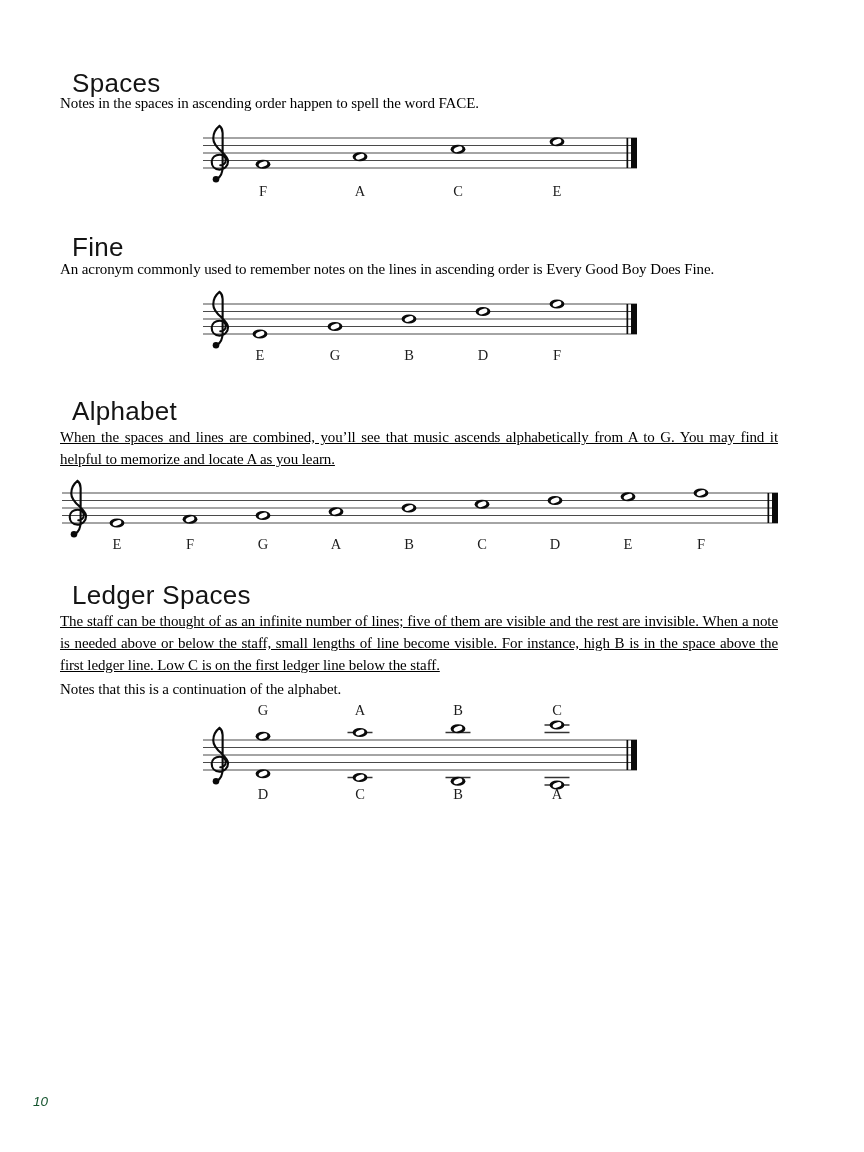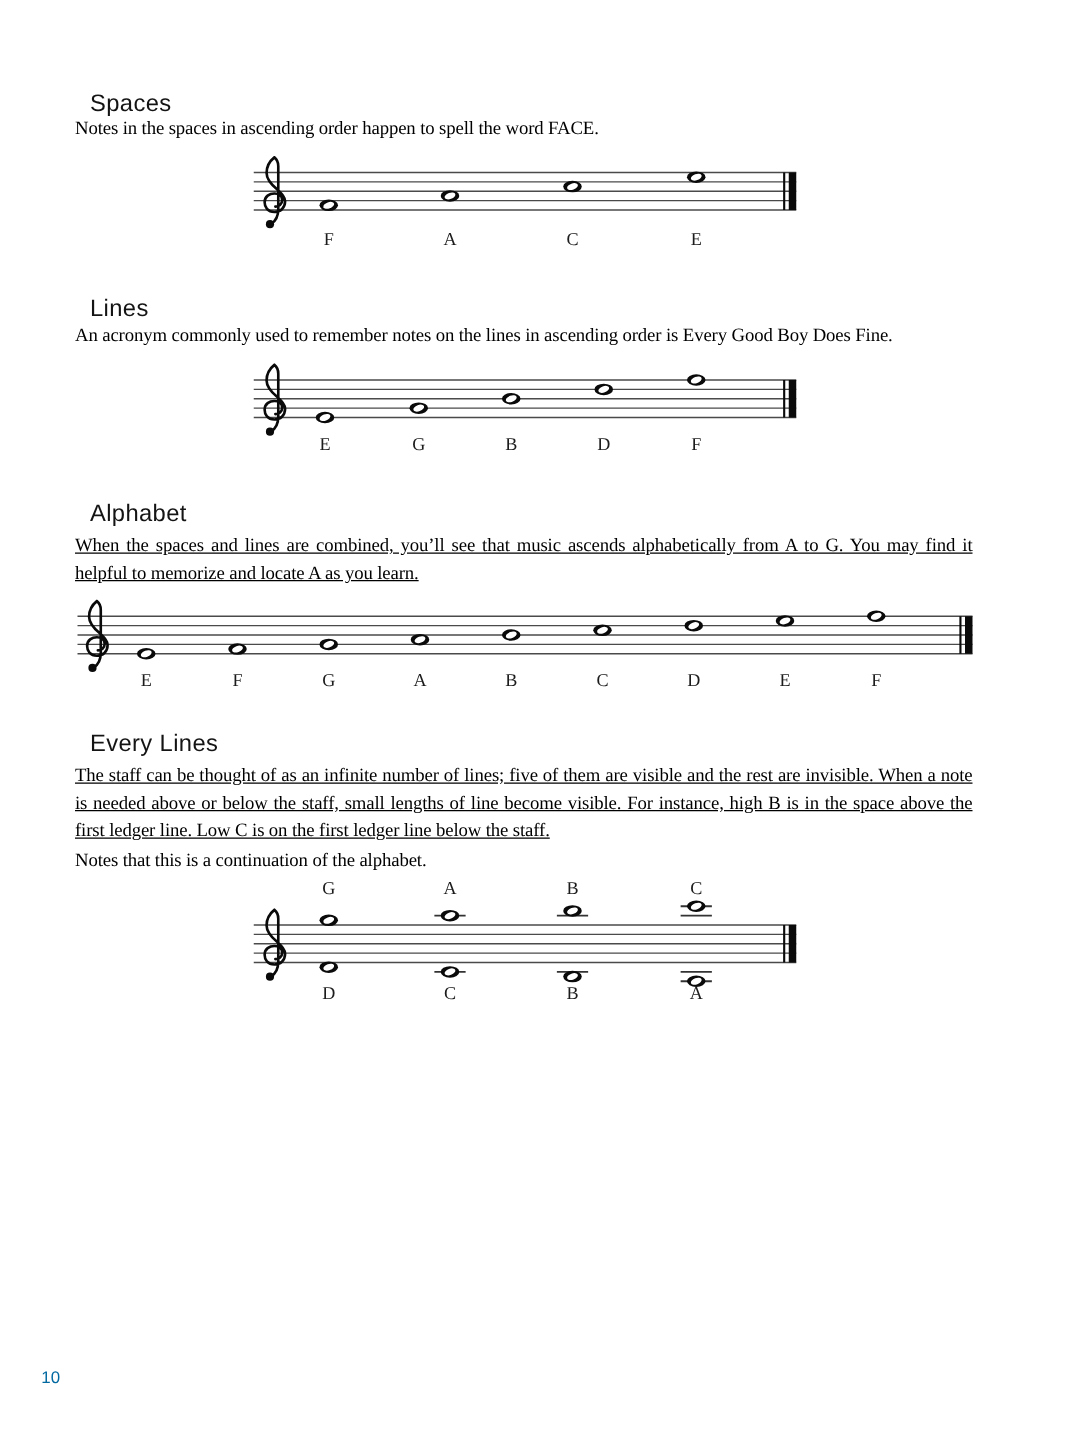--- a/index.html
+++ b/index.html
@@ -7,35 +7,35 @@
     position:relative;
     width:864px;height:1152px;
     background:#ffffff;
     font-family:"Liberation Serif",serif;
     color:#1c1c1c;
     overflow:hidden;
   }
   h2{
     position:absolute;left:72px;margin:0;
     font-family:"Liberation Sans",sans-serif;
-    font-weight:400;font-size:19px;line-height:23px;
+    font-weight:400;font-size:26px;line-height:23px;
     letter-spacing:.3px;color:#141414;
   }
   p{
     position:absolute;left:60px;margin:0;
     font-size:15px;line-height:22px;letter-spacing:-0.1px;color:#000000;
   }
   .pw{width:718px;text-decoration:underline;}
   .just{text-align:justify;}
   .nowrap{white-space:nowrap;}
   svg.staff{position:absolute;display:block;}
   .pagenum{
     position:absolute;left:33px;top:1094px;
     font-family:"Liberation Sans",sans-serif;
-    font-size:13.5px;color:#0369a1;
+    font-size:13.5px;color:#14532d;font-style:italic;
   }
 </style>
 </head>
 <body>
 
 <div class="page">
 
   <section>
     <h2 style="top:72px">Spaces</h2>
     <p class="nowrap" style="top:92px">Notes in the spaces in ascending order happen to spell the word FACE.</p>
@@ -68,21 +68,21 @@
         <text x="258" y="78" text-anchor="middle" font-family="&quot;Liberation Serif&quot;, serif" font-size="14.5" fill="#1c1c1c">C</text>
         <g>
           <ellipse cx="357" cy="23.75" rx="7.4" ry="4.6" fill="#0a0a0a"></ellipse>
           <ellipse cx="357" cy="23.75" rx="4.5" ry="2.5" fill="#ffffff" transform="rotate(-20 357 23.75)"></ellipse>
         </g>
         <text x="357" y="78" text-anchor="middle" font-family="&quot;Liberation Serif&quot;, serif" font-size="14.5" fill="#1c1c1c">E</text>
       </svg>
   </section>
 
   <section>
-    <h2 style="top:236px">Lines</h2>
+    <h2 style="top:236px">Fine</h2>
     <p class="nowrap" style="top:258px">An acronym commonly used to remember notes on the lines in ascending order is Every Good Boy Does Fine.</p>
     <svg class="staff" style="left:200px;top:284px" width="442" height="92" viewBox="0 0 442 92">
         <line x1="3" x2="437" y1="20" y2="20" stroke="#4a4a4a" stroke-width="1.1"></line>
         <line x1="3" x2="437" y1="27.5" y2="27.5" stroke="#4a4a4a" stroke-width="1.1"></line>
         <line x1="3" x2="437" y1="35" y2="35" stroke="#4a4a4a" stroke-width="1.1"></line>
         <line x1="3" x2="437" y1="42.5" y2="42.5" stroke="#4a4a4a" stroke-width="1.1"></line>
         <line x1="3" x2="437" y1="50" y2="50" stroke="#4a4a4a" stroke-width="1.1"></line>
         <rect x="426.5" y="20" width="1.7" height="30" fill="#0a0a0a"></rect>
         <rect x="431" y="20" width="6" height="30" fill="#0a0a0a"></rect>
         <g transform="translate(0 4) scale(0.78)">
@@ -174,21 +174,21 @@
         <text x="570" y="76" text-anchor="middle" font-family="&quot;Liberation Serif&quot;, serif" font-size="14.5" fill="#1c1c1c">E</text>
         <g>
           <ellipse cx="643" cy="20" rx="7.4" ry="4.6" fill="#0a0a0a"></ellipse>
           <ellipse cx="643" cy="20" rx="4.5" ry="2.5" fill="#ffffff" transform="rotate(-20 643 20)"></ellipse>
         </g>
         <text x="643" y="76" text-anchor="middle" font-family="&quot;Liberation Serif&quot;, serif" font-size="14.5" fill="#1c1c1c">F</text>
       </svg>
   </section>
 
   <section>
-    <h2 style="top:584px">Every Lines</h2>
+    <h2 style="top:584px">Ledger Spaces</h2>
     <p class="pw just" style="top:610px">The staff can be thought of as an infinite number of lines; five of them are visible and the rest are invisible. When a note is needed above or below the staff, small lengths of line become visible. For instance, high B is in the space above the first ledger line. Low C is on the first ledger line below the staff.</p>
     <p class="nowrap" style="top:678px">Notes that this is a continuation of the alphabet.</p>
     <svg class="staff" style="left:200px;top:700px" width="442" height="118" viewBox="0 0 442 118">
         <line x1="3" x2="437" y1="40" y2="40" stroke="#4a4a4a" stroke-width="1.1"></line>
         <line x1="3" x2="437" y1="47.5" y2="47.5" stroke="#4a4a4a" stroke-width="1.1"></line>
         <line x1="3" x2="437" y1="55" y2="55" stroke="#4a4a4a" stroke-width="1.1"></line>
         <line x1="3" x2="437" y1="62.5" y2="62.5" stroke="#4a4a4a" stroke-width="1.1"></line>
         <line x1="3" x2="437" y1="70" y2="70" stroke="#4a4a4a" stroke-width="1.1"></line>
         <rect x="426.5" y="40" width="1.7" height="30" fill="#0a0a0a"></rect>
         <rect x="431" y="40" width="6" height="30" fill="#0a0a0a"></rect>

